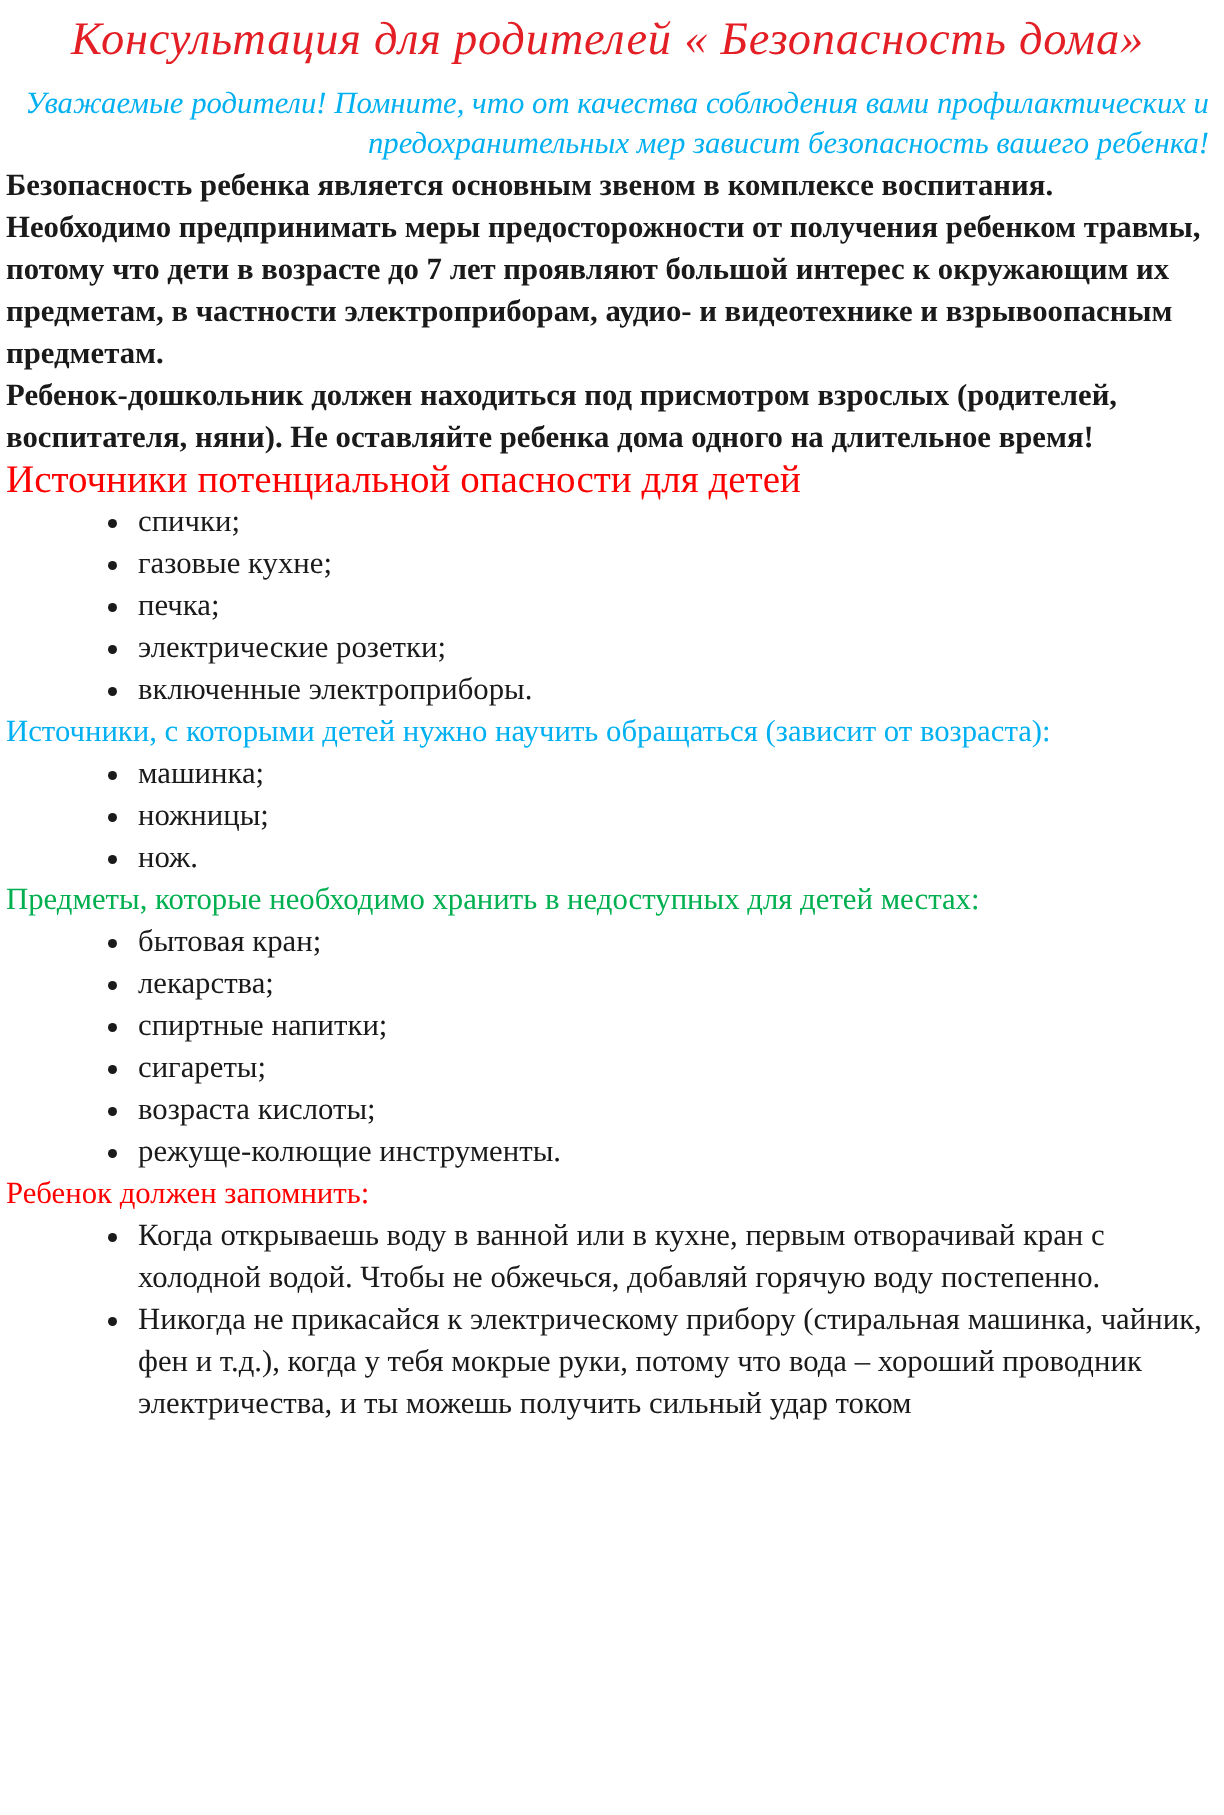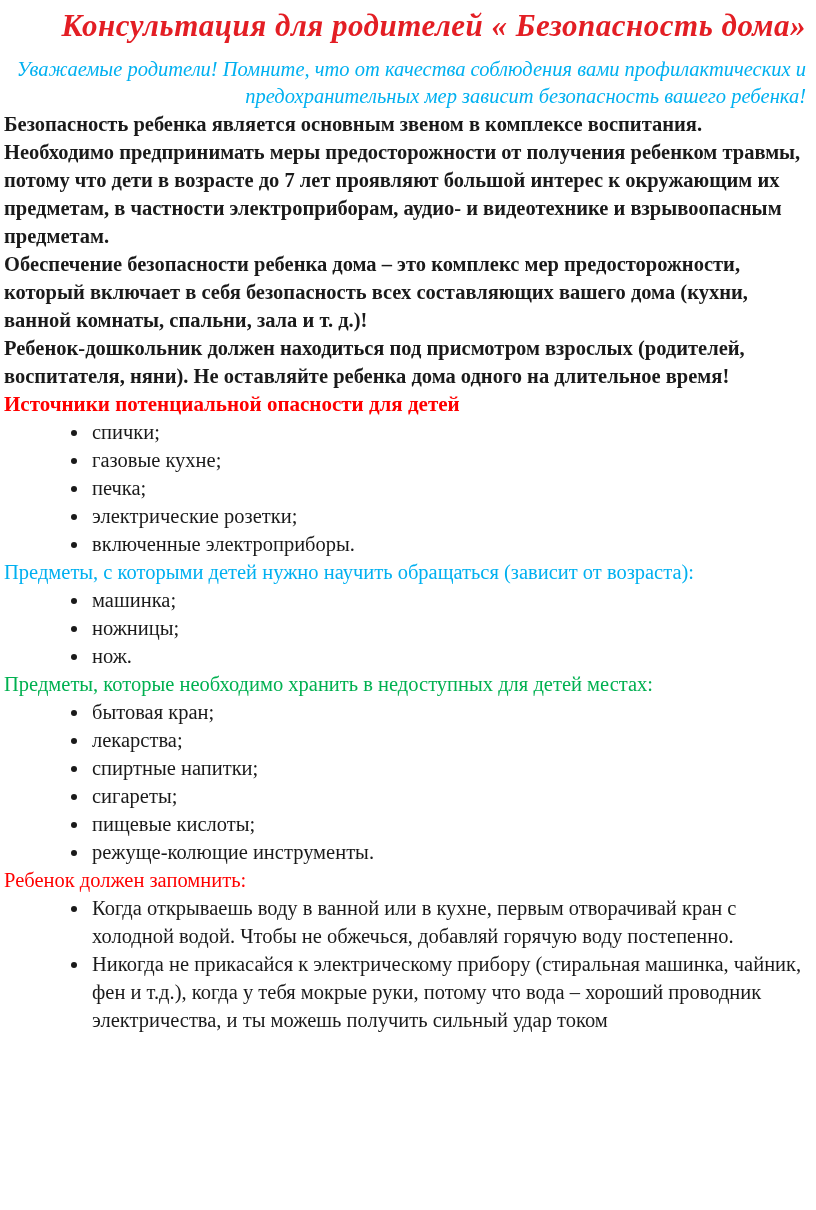--- a/index.html
+++ b/index.html
@@ -15,38 +15,38 @@
     padding: 6px 10px 6px 4px;
     font-family: "Liberation Serif", serif;
     font-size: 20.5px;
     line-height: 28px;
     color: #1a1a1a;
     overflow: hidden;
   }
   .title {
     font-size: 31px;
     line-height: 40px;
-    font-weight: bold;
+    font-weight: normal;
     font-style: italic;
-    text-align: right;
+    text-align: center;
     margin: 0 0 10px 0;
     letter-spacing: 0.5px;
   }
   .intro {
     font-style: italic;
     margin: 0;
     line-height: 27px;
   }
   p.body {
     margin: 0;
     font-weight: bold;
   }
   .heading-bold {
-    font-weight: bold;
-    font-size: 21px;
+    font-weight: normal;
+    font-size: 26px;
     line-height: 28px;
     margin: 0;
   }
   .subhead {
     margin: 0;
   }
   ul.bullets {
     margin: 0;
     padding-left: 62px;
     list-style-type: disc;
@@ -60,51 +60,50 @@
 <body>
 
 <div class="page">
 
   <h1 class="title" style="color: rgb(227, 30, 36);">Консультация для родителей « Безопасность дома»</h1>
 
   <p class="intro" style="color: rgb(0, 176, 240); text-align: right;">Уважаемые родители! Помните, что от качества соблюдения вами профилактических и предохранительных мер зависит безопасность вашего ребенка!</p>
 
   <p class="body">Безопасность ребенка является основным звеном в комплексе воспитания. Необходимо предпринимать меры предосторожности от получения ребенком травмы, потому что дети в возрасте до 7 лет проявляют большой интерес к окружающим их предметам, в частности электроприборам, аудио- и видеотехнике и взрывоопасным предметам.</p>
 
-  <p class="body">Обеспечение безопасности ребенка дома – это комплекс мер предосторожности, который включает в себя безопасность всех составляющих вашего дома (кухни, ванной комнаты, спальни, зала и т. д.)!</p>
 
   <p class="body">Ребенок-дошкольник должен находиться под присмотром взрослых (родителей, воспитателя, няни). Не оставляйте ребенка дома одного на длительное время!</p>
 
   <h2 class="heading-bold" style="color: rgb(255, 0, 0);">Источники потенциальной опасности для детей</h2>
 
 
   <ul class="bullets">
       <li>спички;</li>
       <li>газовые кухне;</li>
       <li>печка;</li>
       <li>электрические розетки;</li>
       <li>включенные электроприборы.</li>
     </ul>
 
-  <p class="subhead" style="color: rgb(0, 176, 240);">Предметы, с которыми детей нужно научить обращаться (зависит от возраста):</p>
+  <p class="subhead" style="color: rgb(0, 176, 240);">Источники, с которыми детей нужно научить обращаться (зависит от возраста):</p>
 
   <ul class="bullets">
       <li>машинка;</li>
       <li>ножницы;</li>
       <li>нож.</li>
     </ul>
 
   <p class="subhead" style="color: rgb(0, 176, 80);">Предметы, которые необходимо хранить в недоступных для детей местах:</p>
 
   <ul class="bullets">
       <li>бытовая кран;</li>
       <li>лекарства;</li>
       <li>спиртные напитки;</li>
       <li>сигареты;</li>
-      <li>пищевые кислоты;</li>
+      <li>возраста кислоты;</li>
       <li>режуще-колющие инструменты.</li>
     </ul>
 
   <p class="subhead" style="color: rgb(255, 0, 0);">Ребенок должен запомнить:</p>
 
   <ul class="bullets">
       <li>Когда открываешь воду в ванной или в кухне, первым отворачивай кран с холодной водой. Чтобы не обжечься, добавляй горячую воду постепенно.</li>
       <li>Никогда не прикасайся к электрическому прибору (стиральная машинка, чайник, фен и т.д.), когда у тебя мокрые руки, потому что вода – хороший проводник электричества, и ты можешь получить сильный удар током</li>
     </ul>
 

